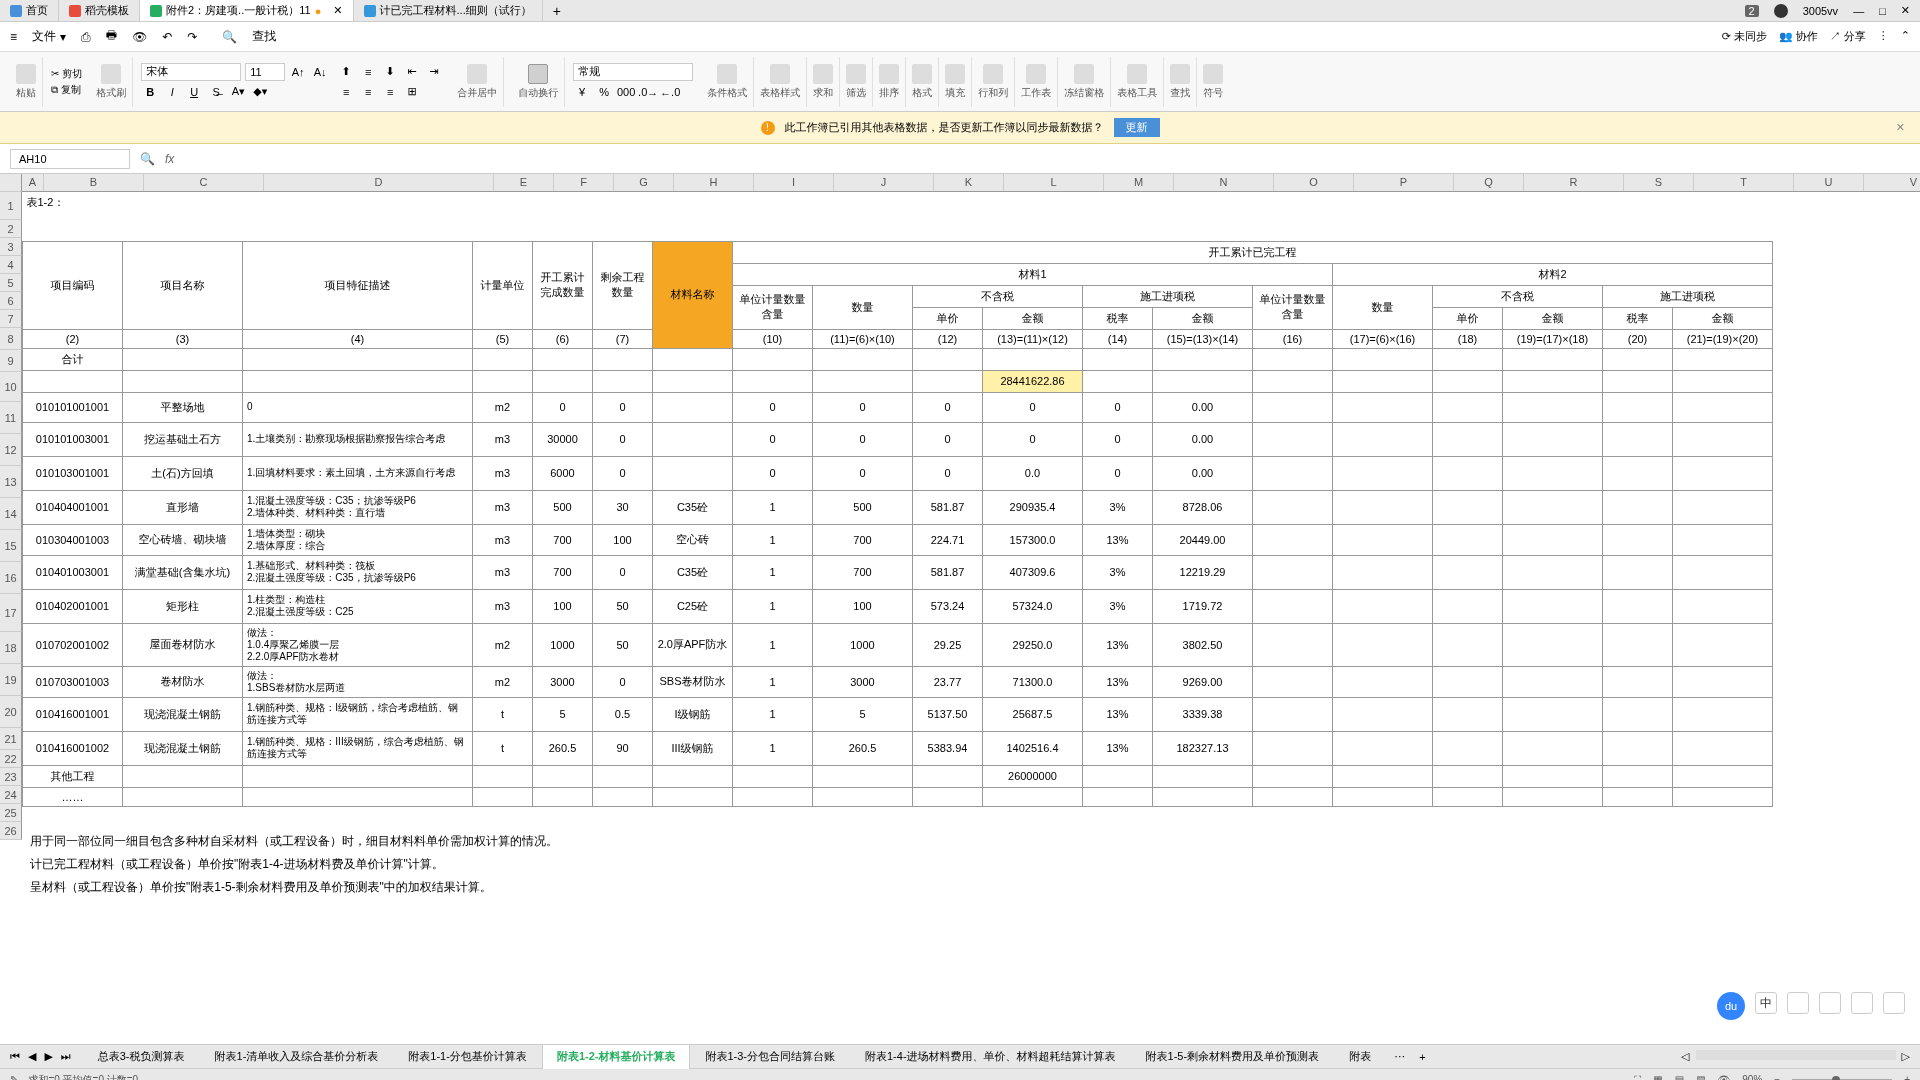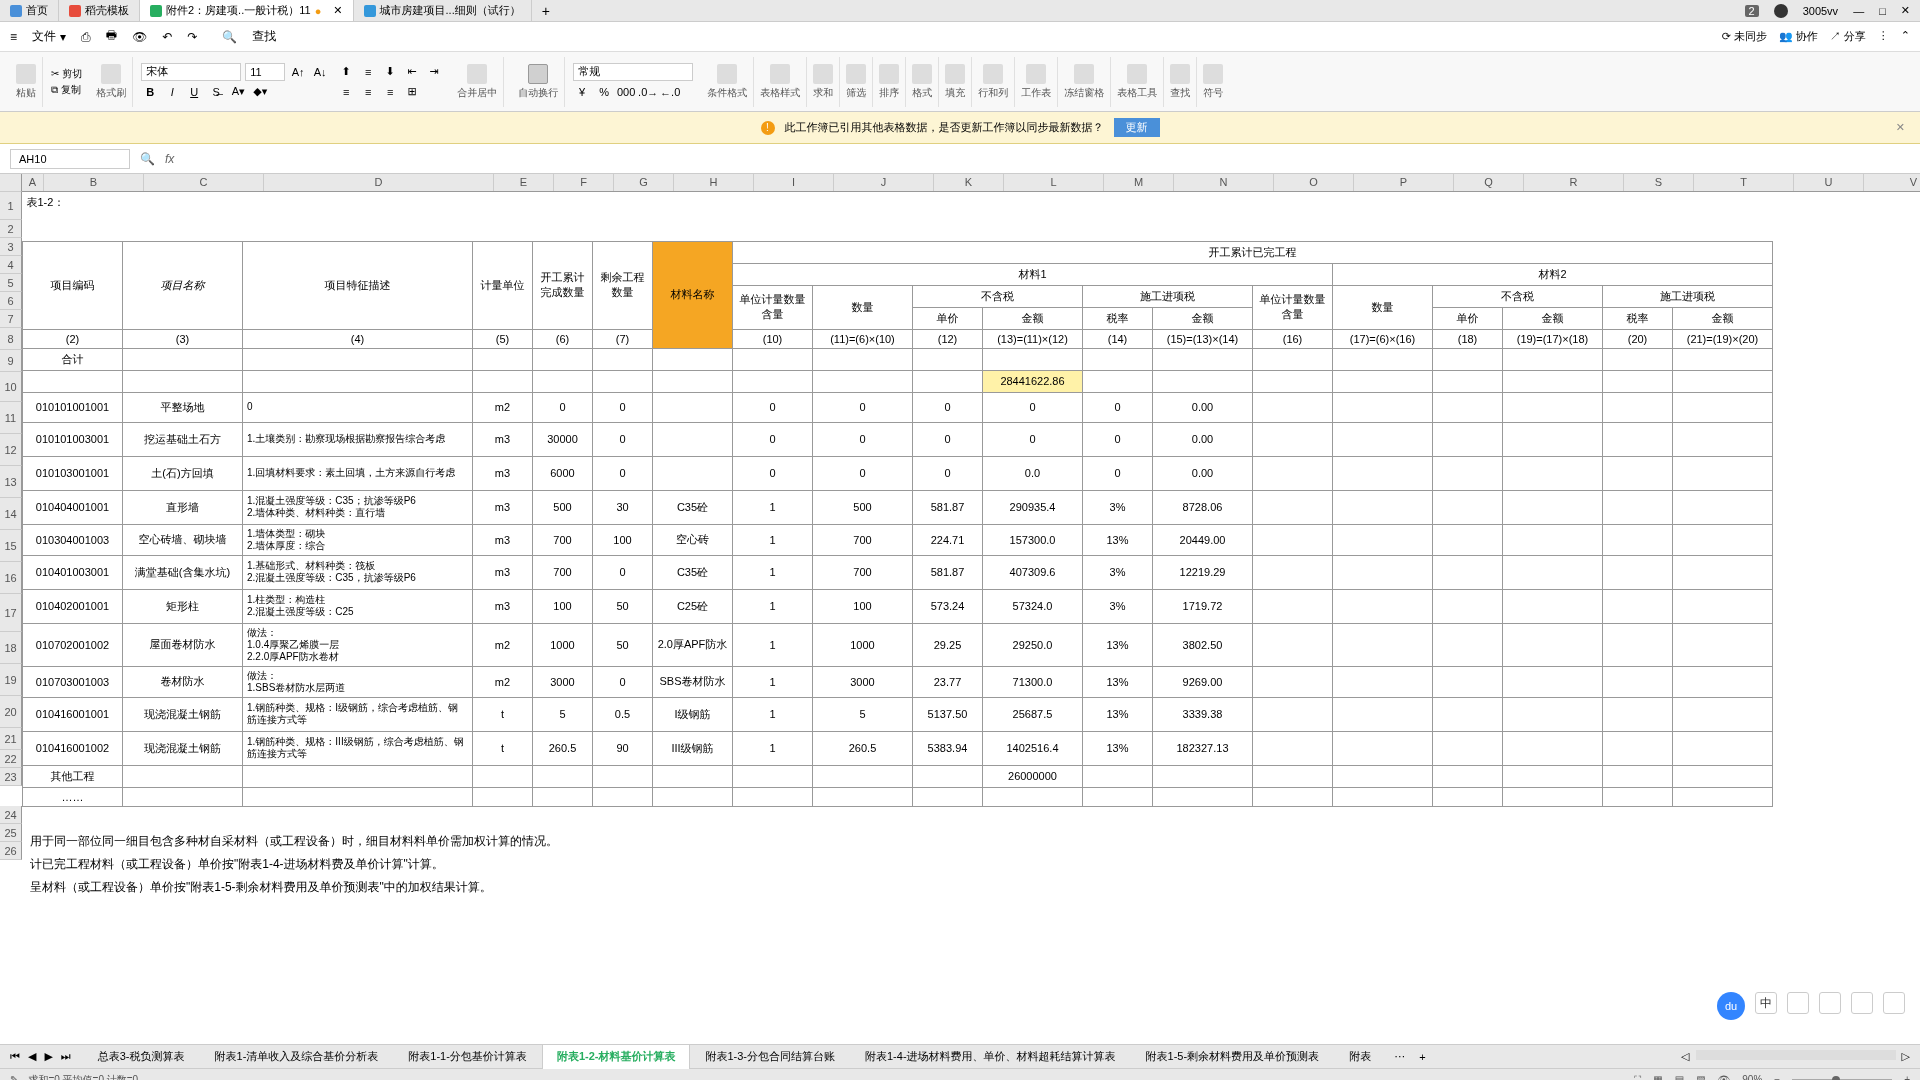--- a/index.html
+++ b/index.html
@@ -73,21 +73,21 @@
         <span>稻壳模板</span>
       </div>
       <div class="tab active">
         <span class="tab-icon green"></span>
         <span>附件2：房建项..一般计税）11</span>
         <span style="color:#f39c12;">●</span>
         <span style="margin-left:8px;">✕</span>
       </div>
       <div class="tab">
         <span class="tab-icon blue"></span>
-        <span>城市房建项目...细则（试行）</span>
+        <span>计已完工程材料...细则（试行）</span>
       </div>
     </div>
   <span style="padding:0 10px;font-size:14px;">+</span>
   <div class="win-controls">
     <span class="badge">2</span>
     <span style="width:14px;height:14px;background:#333;border-radius:50%;display:inline-block;"></span>
     <span>3005vv</span>
     <span>—</span>
     <span>□</span>
     <span>✕</span>
@@ -271,21 +271,21 @@
         <div class="row-h" style="height: 32px; line-height: 32px;">14</div>
         <div class="row-h" style="height: 32px; line-height: 32px;">15</div>
         <div class="row-h" style="height: 32px; line-height: 32px;">16</div>
         <div class="row-h" style="height: 38px; line-height: 38px;">17</div>
         <div class="row-h" style="height: 32px; line-height: 32px;">18</div>
         <div class="row-h" style="height: 32px; line-height: 32px;">19</div>
         <div class="row-h" style="height: 32px; line-height: 32px;">20</div>
         <div class="row-h" style="height: 22px; line-height: 22px;">21</div>
         <div class="row-h" style="height: 18px; line-height: 18px;">22</div>
         <div class="row-h" style="height: 18px; line-height: 18px;">23</div>
-        <div class="row-h" style="height: 18px; line-height: 18px; margin-top: 20px;">24</div>
+        <div class="row-h" style="height: 18px; line-height: 18px;">24</div>
         <div class="row-h" style="height: 18px; line-height: 18px;">25</div>
         <div class="row-h" style="height: 18px; line-height: 18px;">26</div>
       </div>
     <div style="flex:1;">
       <div class="col-headers" id="col-headers">
           <div class="col-h" style="width: 22px;">A</div>
           <div class="col-h" style="width: 100px;">B</div>
           <div class="col-h" style="width: 120px;">C</div>
           <div class="col-h" style="width: 230px;">D</div>
           <div class="col-h" style="width: 60px;">E</div>
@@ -311,21 +311,21 @@
           <table class="data">
             <tbody>
               <tr style="height:18px;">
                 <td colspan="22" style="text-align:left;border:none;">表1-2：</td>
               </tr>
               <tr style="height:28px;">
                 <td colspan="22" style="border:none;"></td>
               </tr>
               <tr style="height:18px;">
 <td rowspan="4" style="width:100px;">项目编码</td>
-<td rowspan="4" style="width:120px;font-style:italic;">项目名称</td>
+<td rowspan="4" style="width:120px;">项目名称</td>
 <td rowspan="4" style="width:230px;">项目特征描述</td>
 <td rowspan="4" style="width:60px;">计量单位</td>
 <td rowspan="4" style="width:60px;">开工累计完成数量</td>
 <td rowspan="4" style="width:60px;">剩余工程数量</td>
 <td rowspan="5" class="hl-orange" style="width:80px;">材料名称</td>
 <td colspan="14">开工累计已完工程</td>
               </tr>
               <tr style="height:18px;">
                 <td colspan="7">材料1</td>
                 <td colspan="7">材料2</td>

